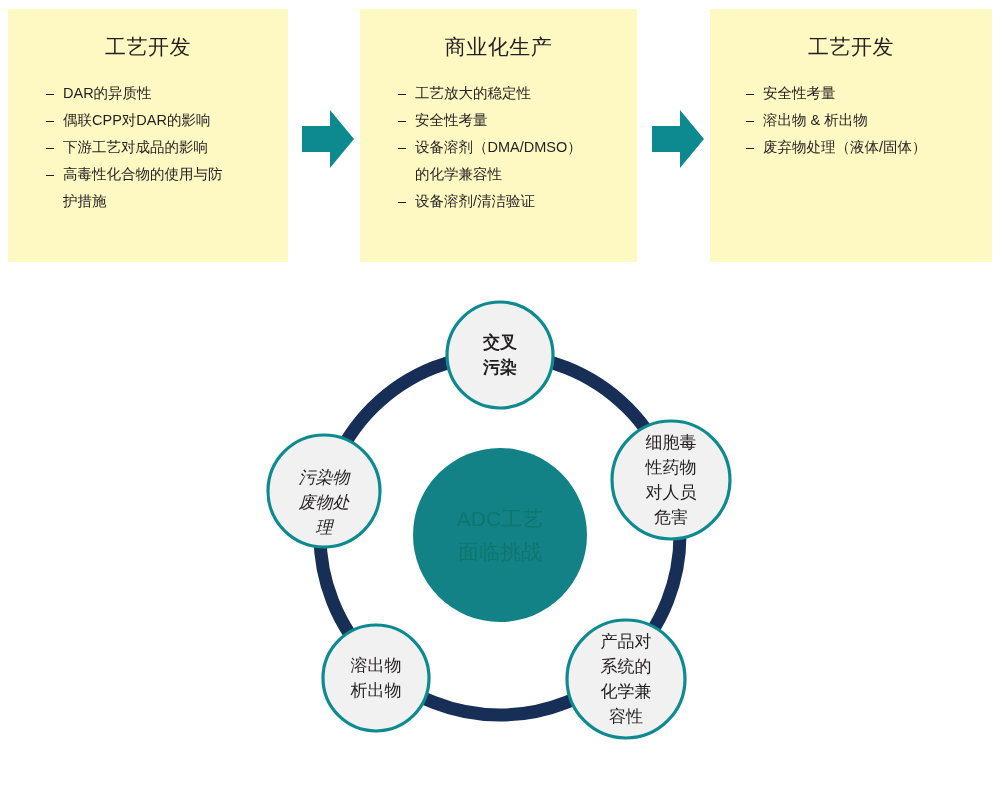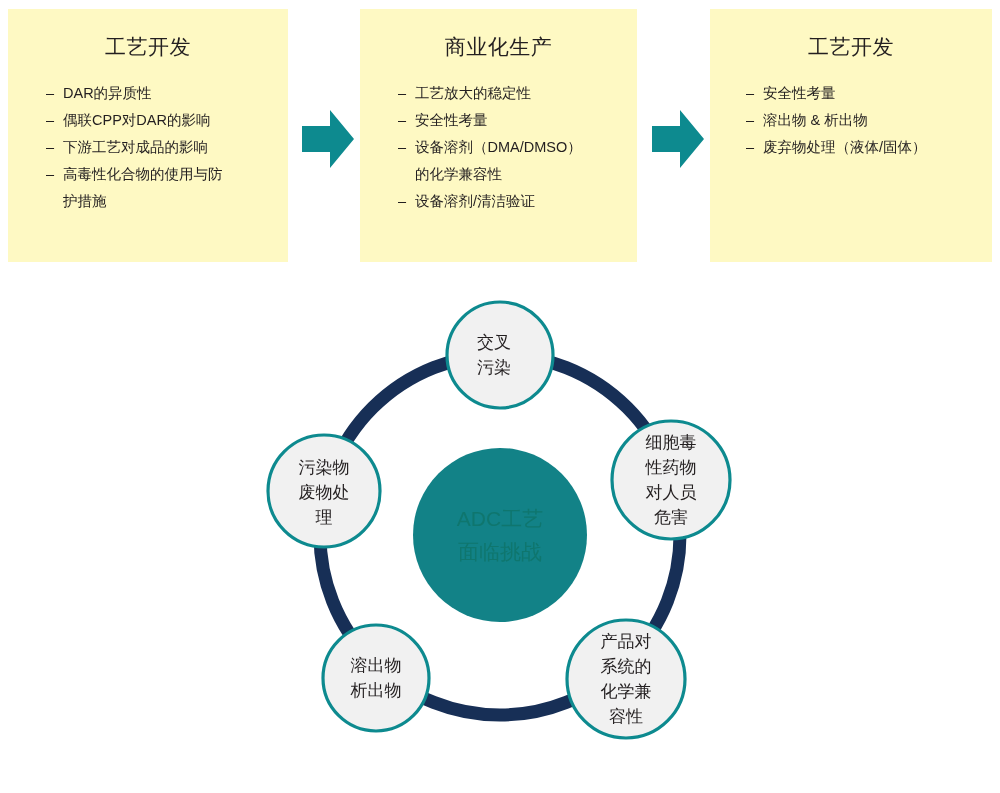--- a/index.html
+++ b/index.html
@@ -169,33 +169,33 @@
     <circle cx="250" cy="60" r="53" fill="#f1f1f1" stroke="#0d8a8f" stroke-width="3.2"></circle>
     <circle cx="421" cy="185" r="59" fill="#f1f1f1" stroke="#0d8a8f" stroke-width="3.2"></circle>
     <circle cx="376" cy="384" r="59" fill="#f1f1f1" stroke="#0d8a8f" stroke-width="3.2"></circle>
     <circle cx="126" cy="383" r="53" fill="#f1f1f1" stroke="#0d8a8f" stroke-width="3.2"></circle>
     <circle cx="74" cy="196" r="56" fill="#f1f1f1" stroke="#0d8a8f" stroke-width="3.2"></circle>
   </svg>
 
   <div id="center-text" style="left:150px; top:207px; width:200px;">ADC工艺
 面临挑战</div>
 
-  <div class="bubble-text" style="left:189px; top:35px; width:110px;">交叉
+  <div class="bubble-text" style="left:195px; top:35px; width:110px;font-weight:bold;">交叉
 污染</div>
 
   <div class="bubble-text" style="left:366px; top:135px; width:110px;">细胞毒
 性药物
 对人员
 危害</div>
 
   <div class="bubble-text" style="left:71px; top:358px; width:110px;">溶出物
 析出物</div>
 
   <div class="bubble-text" style="left:321px; top:334px; width:110px;">产品对
 系统的
 化学兼
 容性</div>
 
-  <div class="bubble-text" style="left:19px; top:160px; width:110px;">污染物
+  <div class="bubble-text" style="left:19px; top:170px; width:110px;font-style:italic;">污染物
 废物处
 理</div>
 
 </div>
 
 </body></html>

